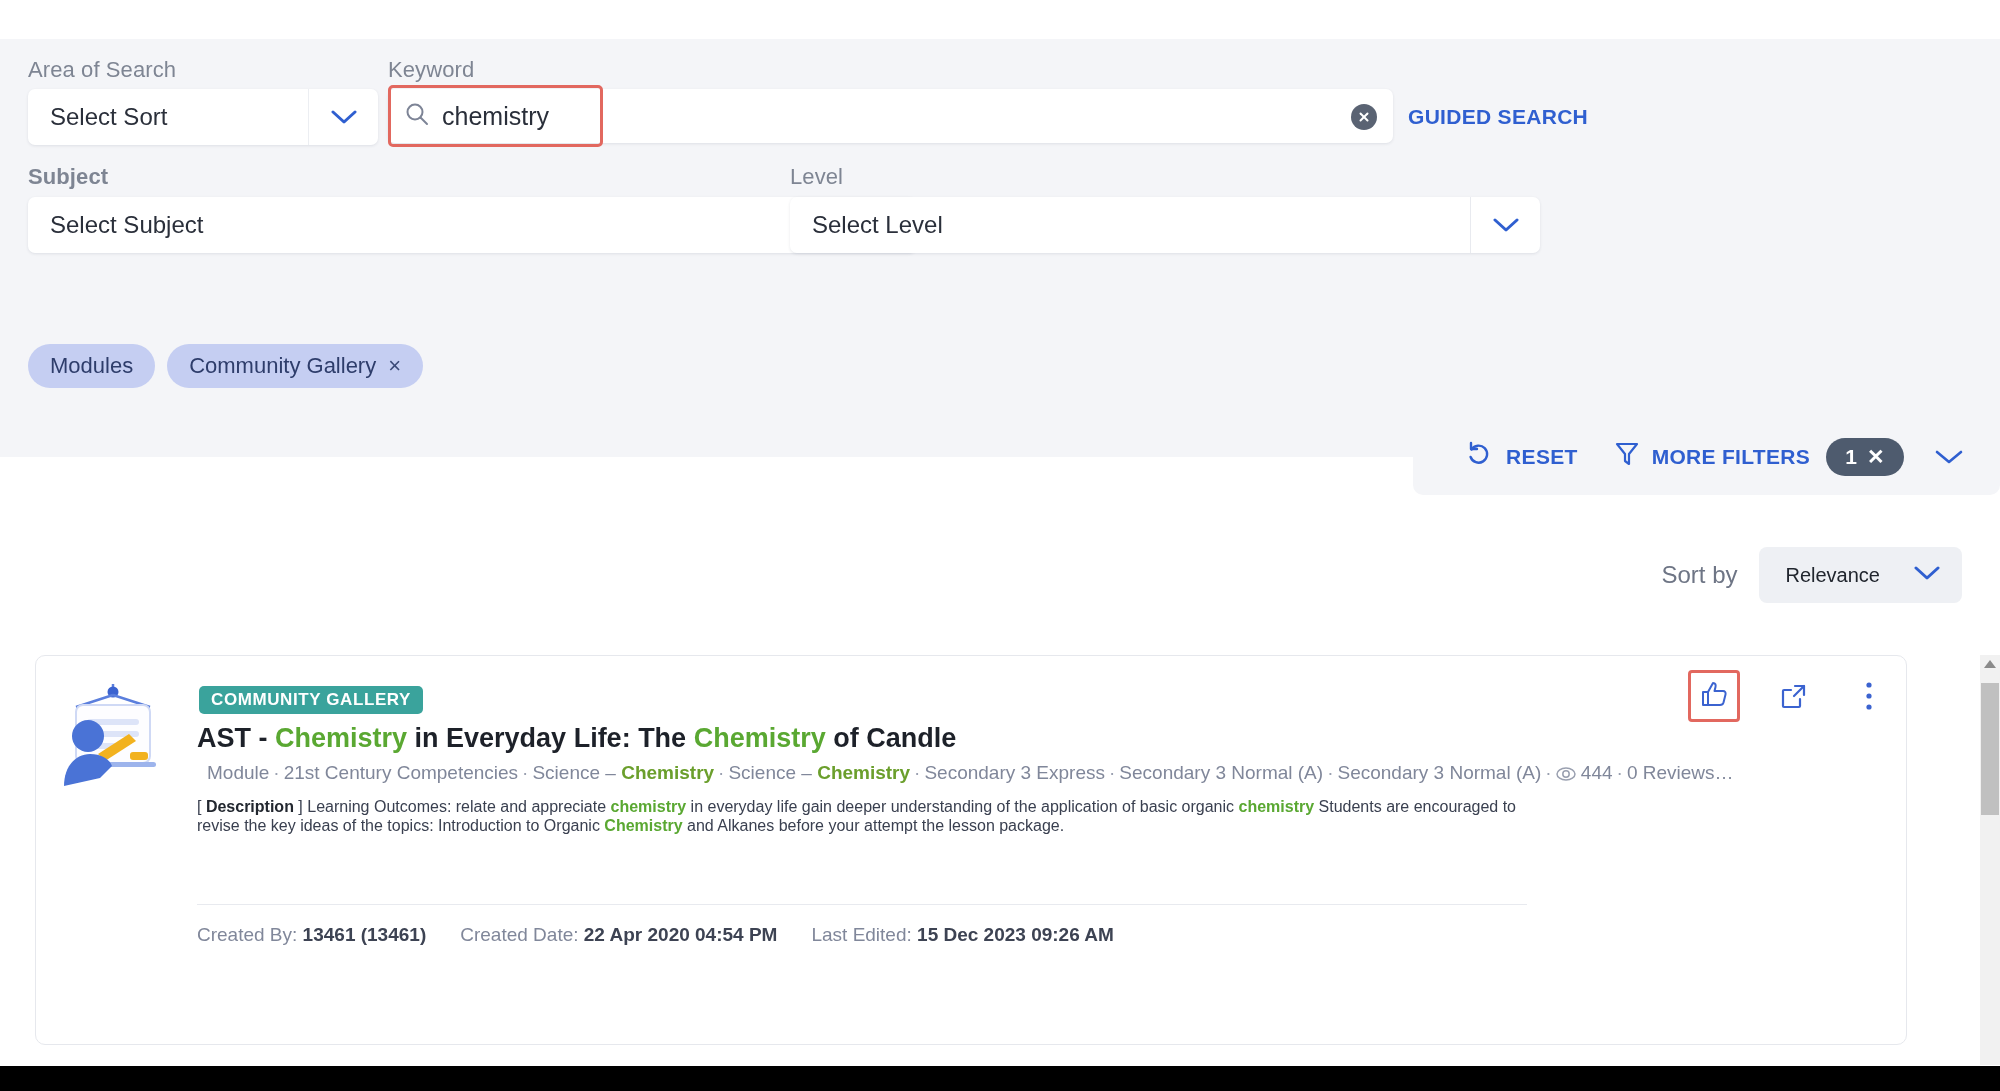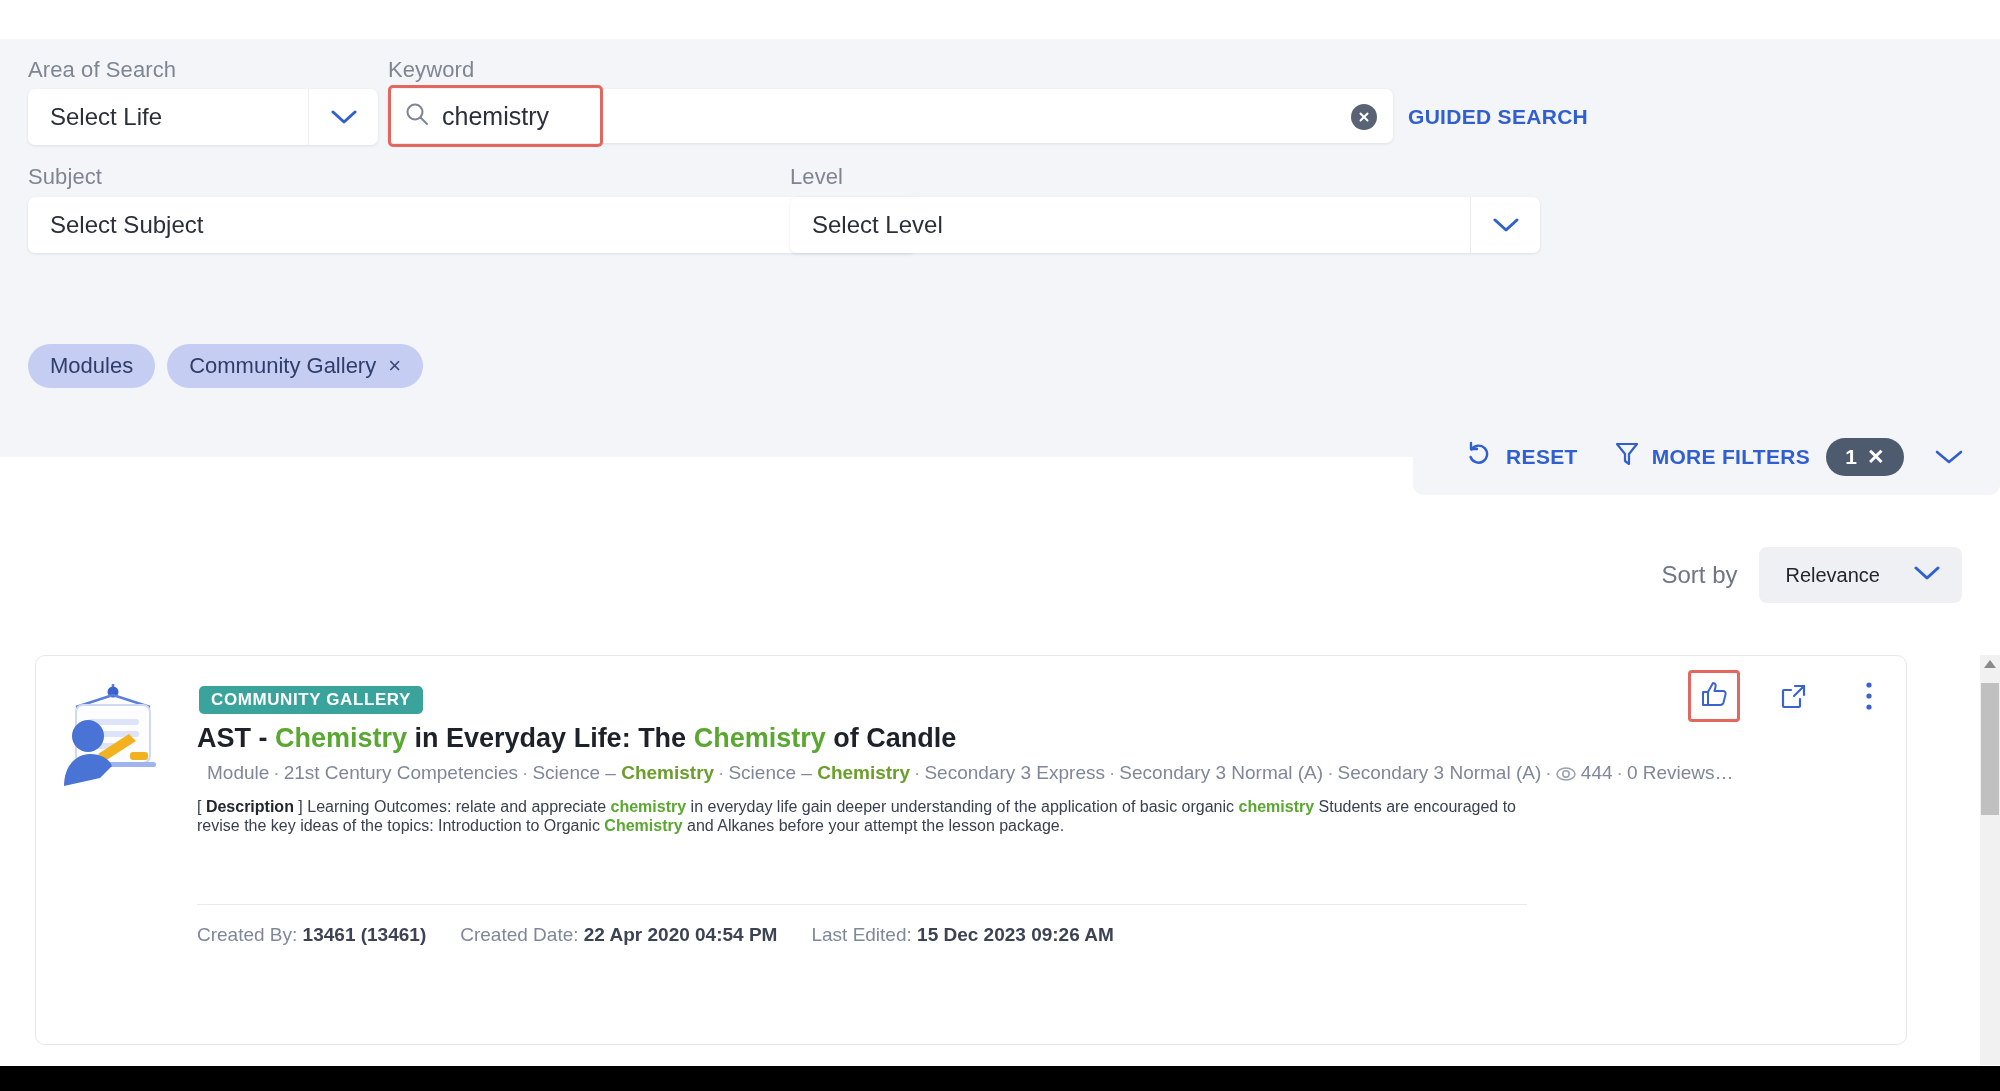--- a/index.html
+++ b/index.html
@@ -73,21 +73,21 @@
     background: #5a6373; cursor: pointer;
     display: flex; align-items: center; justify-content: center;
   }
   #guided-search {
     position: absolute; left: 1408px; top: 66px;
     font-size: 21px; font-weight: bold; letter-spacing: .3px;
     color: #2f5fd0; cursor: pointer;
   }
 
   
-  #subject-label { position: absolute; left: 28px; top: 125px; }
+  #subject-label { position: absolute; left: 28px; top: 125px; font-weight: bold; }
   #subject-select { position: absolute; left: 28px; top: 158px; width: 888px; }
 
   
   #level-label { position: absolute; left: 790px; top: 125px; }
   #level-select { position: absolute; left: 790px; top: 158px; width: 750px; }
 
   
   #chips { position: absolute; left: 28px; top: 305px; display: flex; gap: 12px; }
   .chip {
     background: #c5cef2; color: #2e3d6b;
@@ -219,21 +219,21 @@
     background: #000;
   }
 </style>
 </head>
 <body>
 
 <div id="filter-panel">
 
   <div id="area-label" class="field-label">Area of Search</div>
   <div id="area-select" class="select-box">
-    <span class="sel-text">Select Life</span>
+    <span class="sel-text">Select Sort</span>
     <span class="chev">
       <svg width="26" height="16" viewBox="0 0 26 16">
           <path d="M2 3 L13 13 L24 3" fill="none" stroke="#2f5fd0" stroke-width="3" stroke-linecap="round" stroke-linejoin="round"></path>
         </svg>
     </span>
   </div>
 
   <div id="keyword-label" class="field-label">Keyword</div>
   <div id="keyword-wrap">
     <div id="keyword-bg"></div>

